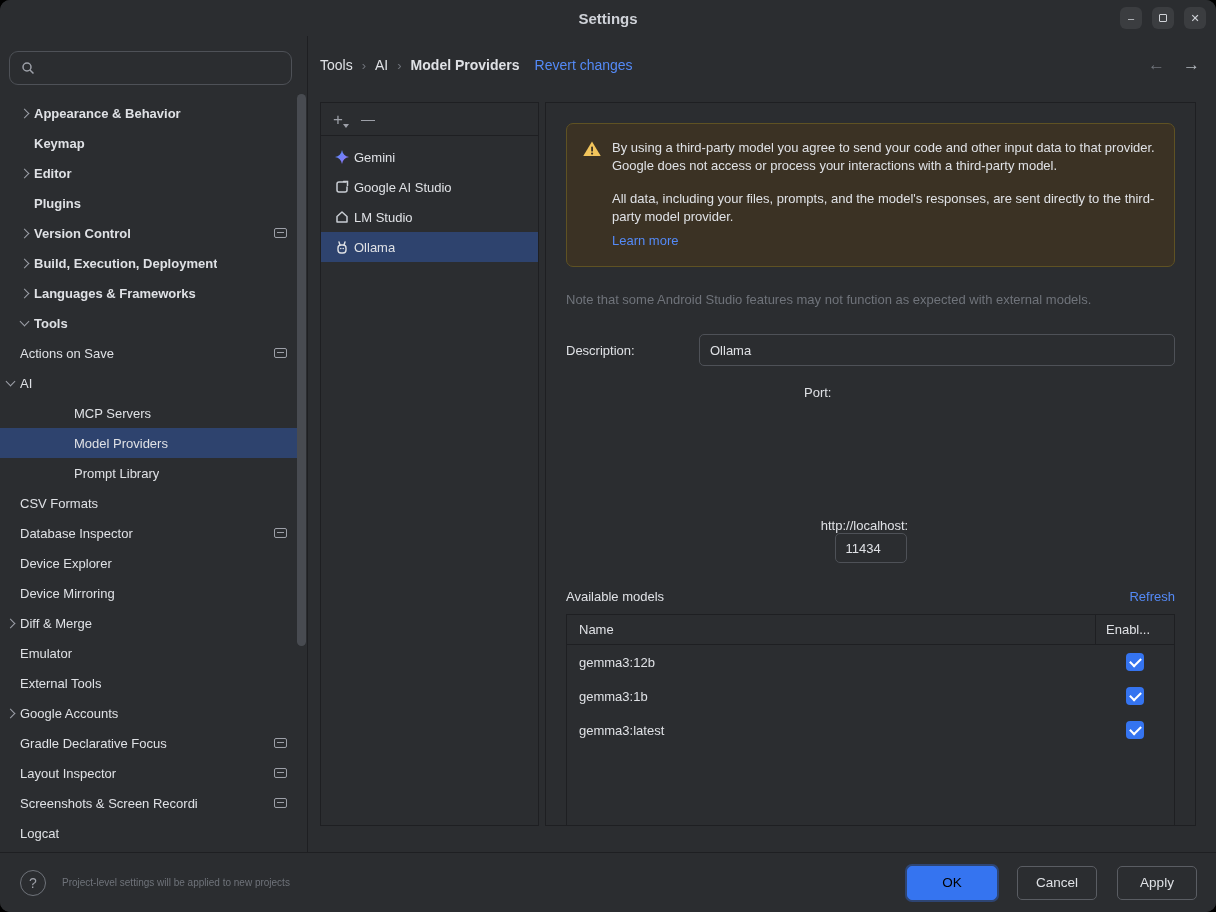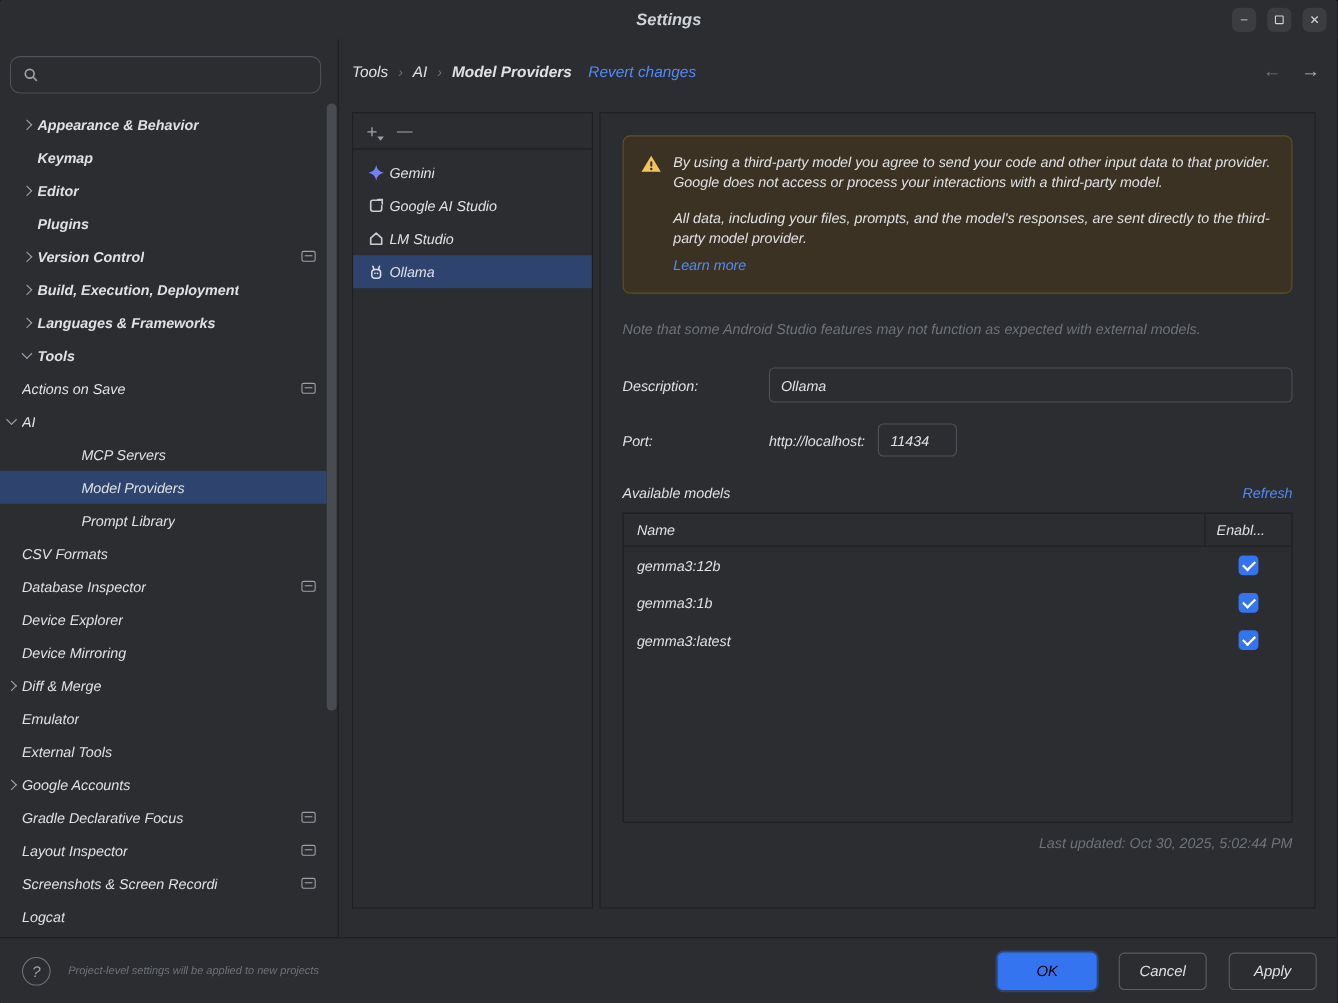--- a/index.html
+++ b/index.html
@@ -11,21 +11,21 @@
     --panel_border:#1e1f22;
     --field_border:#4e5157;
     --txt:#dfe1e5;
     --txt-dim:#9da0a8;
     --txt-faint:#6f737a;
     --bg:#2b2d30;
   }
   *{box-sizing:border-box;margin:0;padding:0;}
   html,body{width:1216px;height:912px;background:#000;overflow:hidden;}
   body{font-family:"Liberation Sans","DejaVu Sans",sans-serif;font-size:13px;color:var(--txt);}
-  .window{position:absolute;inset:0;background:var(--bg);border-radius:2px;overflow:hidden;font-style:italic;}
+  .window{position:absolute;inset:0;background:var(--bg);border-radius:10px;overflow:hidden;}
 
   
   .titlebar{position:absolute;left:0;top:0;right:0;height:36px;background:var(--bg);}
   .title{position:absolute;left:0;right:0;top:0;height:36px;display:flex;align-items:center;justify-content:center;font-weight:bold;font-size:15px;color:#cfd2d8;}
   .tb-controls{position:absolute;right:10px;top:7px;display:flex;gap:10px;}
   .tb-btn{width:22px;height:22px;border-radius:6px;background:#3b3d40;display:flex;align-items:center;justify-content:center;color:#d0d3d8;font-size:11px;cursor:default;}
   .tb-max-glyph{width:8px;height:8px;border:1.4px solid #d0d3d8;border-radius:1px;}
 
   
   .sidebar{position:absolute;left:0;top:36px;width:308px;bottom:60px;border-right:1px solid var(--panel_border);}
@@ -65,21 +65,21 @@
   .prow.sel{background:var(--selection);}
   .pic{width:16px;height:16px;flex:0 0 16px;display:flex;align-items:center;justify-content:center;}
 
   .details{left:237px;top:66px;right:20px;bottom:26px;padding:20px 20px 0 20px;overflow:hidden;}
   .warnbox{position:relative;background:var(--warning_bg);border:1px solid var(--warning_border);border-radius:7px;padding:15px 18px 16px 45px;line-height:1.42;}
   .warn-icon{position:absolute;left:15px;top:15px;}
   .warnbox p + p{margin-top:14px;}
   .learn-more{display:inline-block;margin-top:5px;color:var(--link);cursor:pointer;}
   .note{margin-top:25px;color:var(--txt-faint);}
   .formrow{display:flex;align-items:center;margin-top:27px;}
-  .formrow.port{margin-top:19px;}
+  .formrow.port{margin-top:19px;flex-direction:column;}
   .flabel{width:133px;flex:0 0 133px;}
   .tfield{height:32px;border:1px solid var(--field_border);border-radius:5px;background:var(--bg);color:var(--txt);font:inherit;padding:0 10px;outline:none;}
   .desc-input{flex:1;}
   .port-prefix{margin-right:12px;}
   .port-input{width:72px;height:30px;}
   .models-head{margin-top:26px;display:flex;align-items:center;justify-content:space-between;}
   .refresh{color:var(--link);cursor:pointer;}
   .mtable{margin-top:10px;border:1px solid var(--panel_border);height:282px;display:flex;flex-direction:column;}
   .mthead{height:30px;display:flex;align-items:stretch;border-bottom:1px solid var(--panel_border);color:var(--txt);}
   .mth-name{flex:1;display:flex;align-items:center;padding-left:12px;border-right:1px solid var(--panel_border);}

